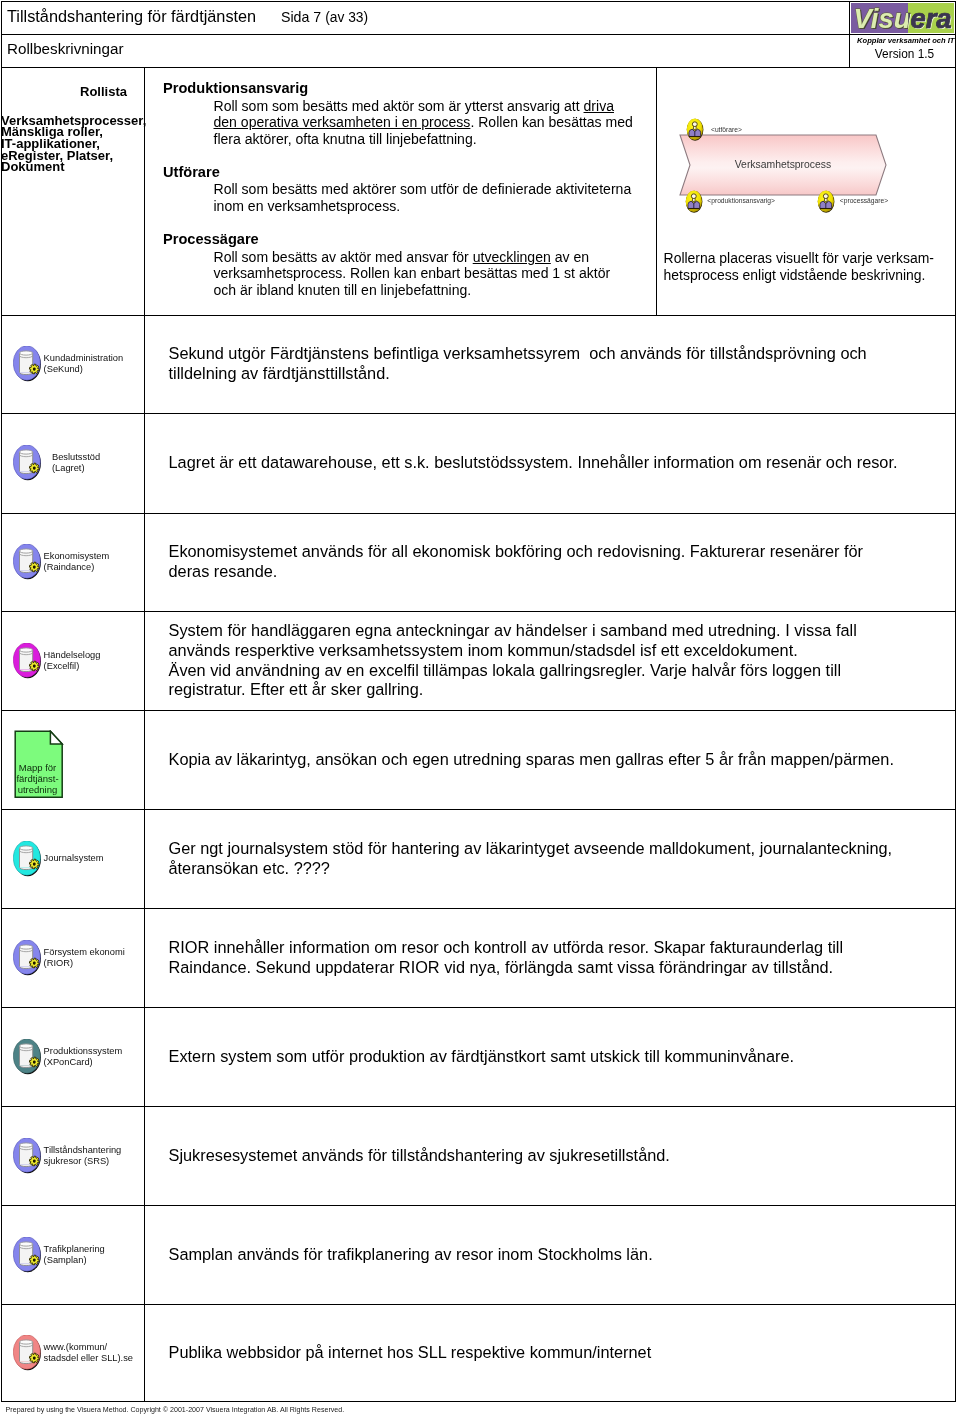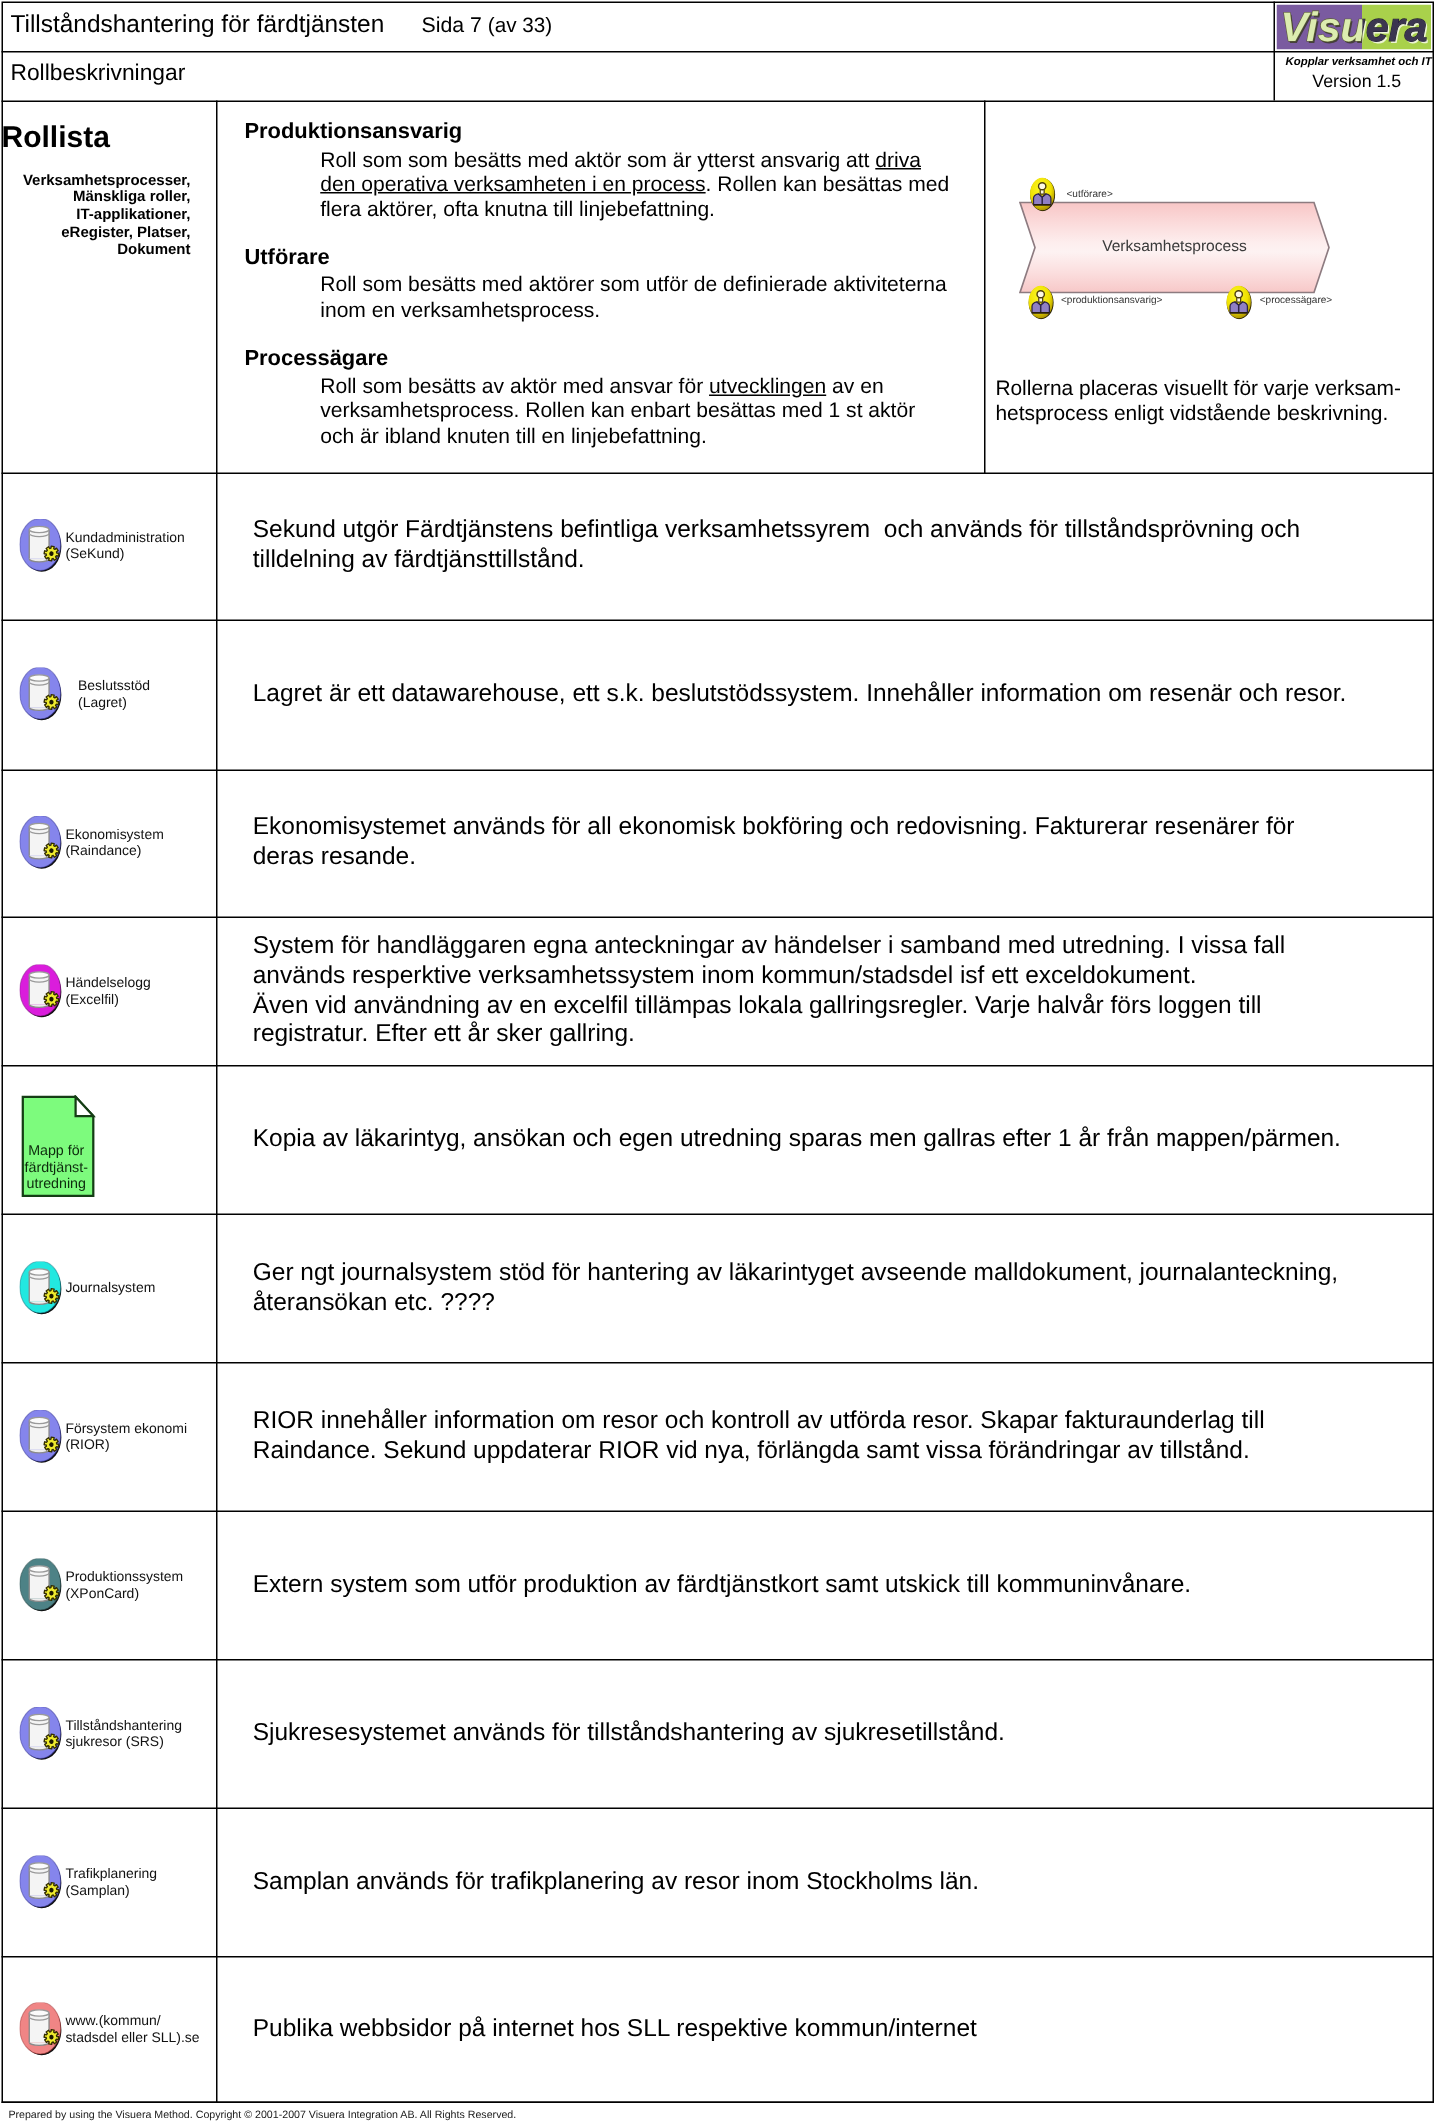--- a/index.html
+++ b/index.html
@@ -23,24 +23,24 @@
 
   
   .logo { position:absolute; left:851px; top:3px; width:103px; height:30px; overflow:hidden; }
   .logo .lhalf { position:absolute; left:0; top:0; width:57.3px; height:30px; background:#7a5ba0; }
   .logo .rhalf { position:absolute; left:57.3px; top:0; width:45.7px; height:30px; background:#a9d14b; }
   .logo svg { position:absolute; left:0; top:0; }
   .tagline { position:absolute; left:851.5px; top:35.8px; width:103px; text-align:right;
              font-size:7.6px; font-weight:bold; font-style:italic; line-height:10px; white-space:nowrap; }
 
   
-  .rollista-h { position:absolute; left:1px; top:81px; width:126px; text-align:left;
-     font-weight:bold; font-size:20px; line-height:22px; }
-  .rollista-sub { position:absolute; left:1px; top:114.8px; width:126px; text-align:right;
-     font-weight:bold; font-size:10px; line-height:11.65px; }
+  .rollista-h { position:absolute; left:1px; top:81px; width:126px; text-align:right;
+     font-weight:bold; font-size:13px; line-height:22px; }
+  .rollista-sub { position:absolute; left:1px; top:114.8px; width:126px; text-align:left;
+     font-weight:bold; font-size:13px; line-height:11.65px; }
 
   
   .roles { position:absolute; left:163px; top:80.3px; width:462px; font-size:14.05px; line-height:16.5px; }
   .rname { font-weight:bold; font-size:14.6px; line-height:17.5px; }
   .rdesc { margin-left:50.5px; width:421px; }
   .blk { margin-bottom:16.7px; }
   .blk.last { margin-bottom:0; }
 
   .sidenote { position:absolute; left:663.6px; top:249.5px; width:292px; font-size:13.95px; line-height:17.2px; white-space:pre-line; }
 
@@ -273,21 +273,21 @@
 Även vid användning av en excelfil tillämpas lokala gallringsregler. Varje halvår förs loggen till registratur. Efter ett år sker gallring.</div>
 <svg class="doc-icon" style="position:absolute;left:13.9px;top:729.6px;width:50px;height:69px" viewBox="0 0 50 69">
       <path d="M1.2,1.2 L36.4,1.2 L48.2,14.0 L48.2,67.2 L1.2,67.2 Z" fill="#7dfb7d" stroke="#143d14" stroke-width="1.5" stroke-linejoin="miter"></path>
       <path d="M36.4,1.2 L36.4,14.0 L48.2,14.0 Z" fill="#ffffff" stroke="#143d14" stroke-width="1.5" stroke-linejoin="miter"></path>
     </svg>
 <div class="doclbl" style="left:15.5px;top:748.5px;width:44px">
       <div>Mapp för</div>
       <div>färdtjänst-</div>
       <div>utredning</div>
     </div>
-<div class="rowtext" style="left:168.5px;top:711px;width:734px;height:97px">Kopia av läkarintyg, ansökan och egen utredning sparas men gallras efter 1 år från mappen/pärmen.</div>
+<div class="rowtext" style="left:168.5px;top:711px;width:734px;height:97px">Kopia av läkarintyg, ansökan och egen utredning sparas men gallras efter 5 år från mappen/pärmen.</div>
 <svg class="sys-icon" style="position:absolute;left:13.4px;top:840.8px;width:31px;height:37px" viewBox="0 0 31 37">
       <ellipse cx="14.8" cy="18.3" rx="13.1" ry="16.9" fill="#0d0d0d"></ellipse>
       <ellipse cx="13.8" cy="17.0" rx="13.6" ry="17.3" fill="#22e8e0"></ellipse>
       <ellipse cx="13.8" cy="17.0" rx="13.6" ry="17.3" fill="none" stroke="#12808c" stroke-width="0.7" opacity="0.55"></ellipse>
       <path d="M6.5 7.0 L19.7 7.0 L19.7 26.5 L6.5 26.5 Z" fill="#f4f4f4"></path>
       <path d="M6.5 7.0 L6.5 26.5 M19.7 7.0 L19.7 26.5" stroke="#8a8a8a" stroke-width="0.9" fill="none"></path>
       <ellipse cx="13.1" cy="7.0" rx="6.6" ry="2.1" fill="#fbfbfb" stroke="#9a9a9a" stroke-width="0.9"></ellipse>
       <path d="M6.5 26.5 A6.6 2.1 0 0 0 19.7 26.5" fill="#ededed" stroke="#8a8a8a" stroke-width="0.9"></path>
       <path d="M6.5 9.6 A6.6 2.1 0 0 0 19.7 9.6" fill="none" stroke="#9a9a9a" stroke-width="0.85"></path>
       <g transform="translate(21.3,23.0) rotate(10)">

